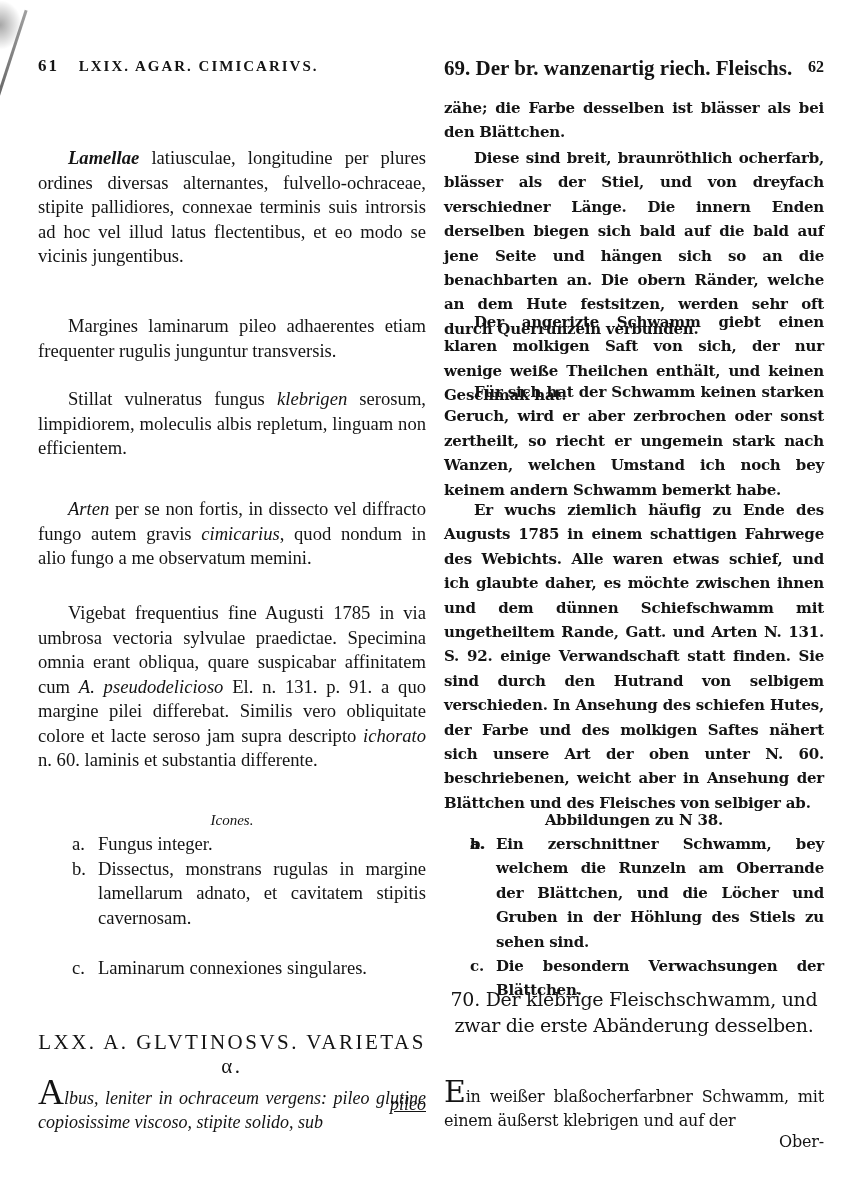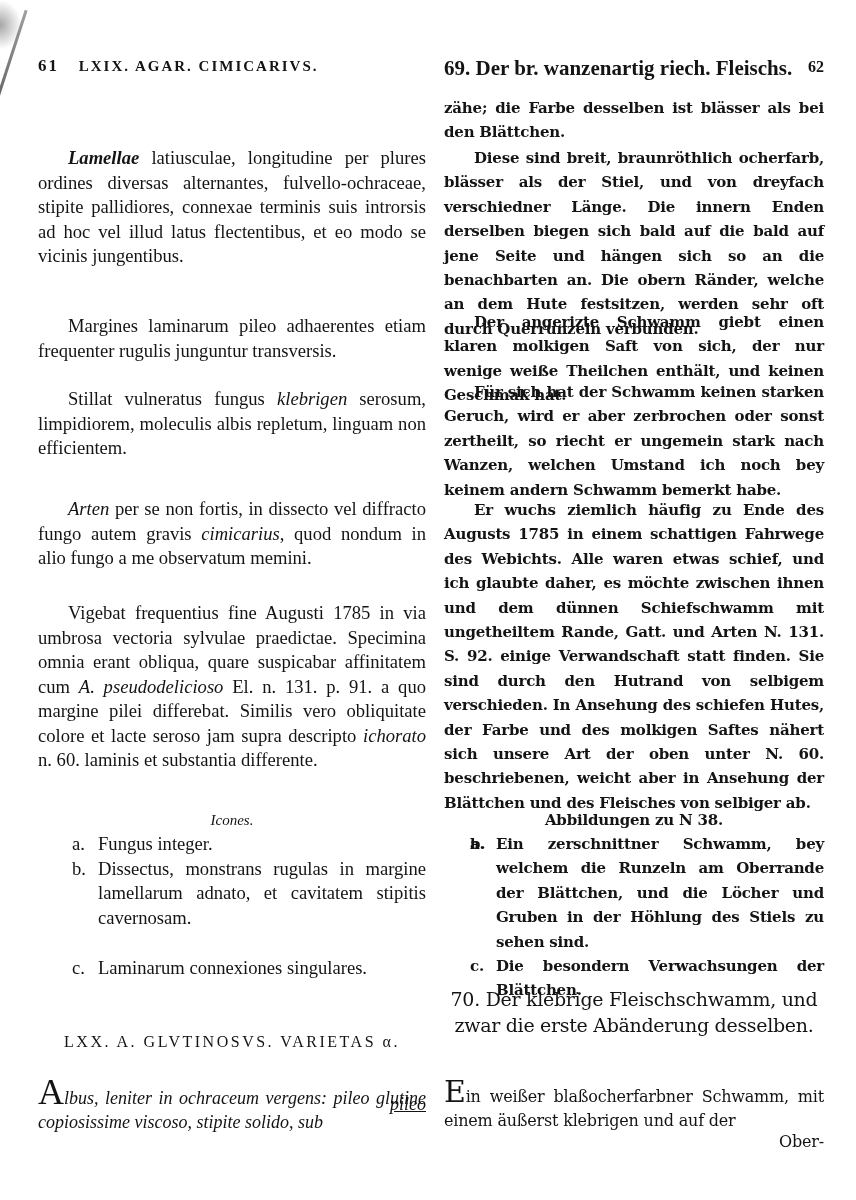--- a/index.html
+++ b/index.html
@@ -32,21 +32,21 @@
   .para { position: absolute; left: 0; right: 0; margin: 0; }
   .indent { text-indent: 30px; }
   .it { font-style: italic; }
   .sub-head { text-align: center; font-style: italic; font-size: 15px; }
   .g-sub-head { text-align: center; font-size: 15px; font-weight: bold; }
 
   .list { position: absolute; left: 0; right: 0; margin: 0; padding: 0; list-style: none; }
   .list li { position: relative; padding-left: 26px; }
   .list li .mk { position: absolute; left: 0; top: 0; }
 
-  .title-latin { text-align: center; font-family: "Liberation Serif", serif; font-size: 16px; letter-spacing: 2.5px; line-height: 24px; }
+  .title-latin { text-align: center; font-family: "Liberation Serif", serif; font-size: 21px; letter-spacing: 2.5px; line-height: 24px; }
   .title-german { text-align: center; font-family: "DejaVu Serif", serif; font-size: 19px; line-height: 26px; letter-spacing: -0.3px; }
   .dropcap { font-size: 36px; line-height: 20px; font-weight: normal; font-style: normal; }
   .right-align { text-align: right; }
 </style>
 </head>
 <body>
 
 <div class="edge-smudge"></div>
 <div class="edge-mark"></div>
 

